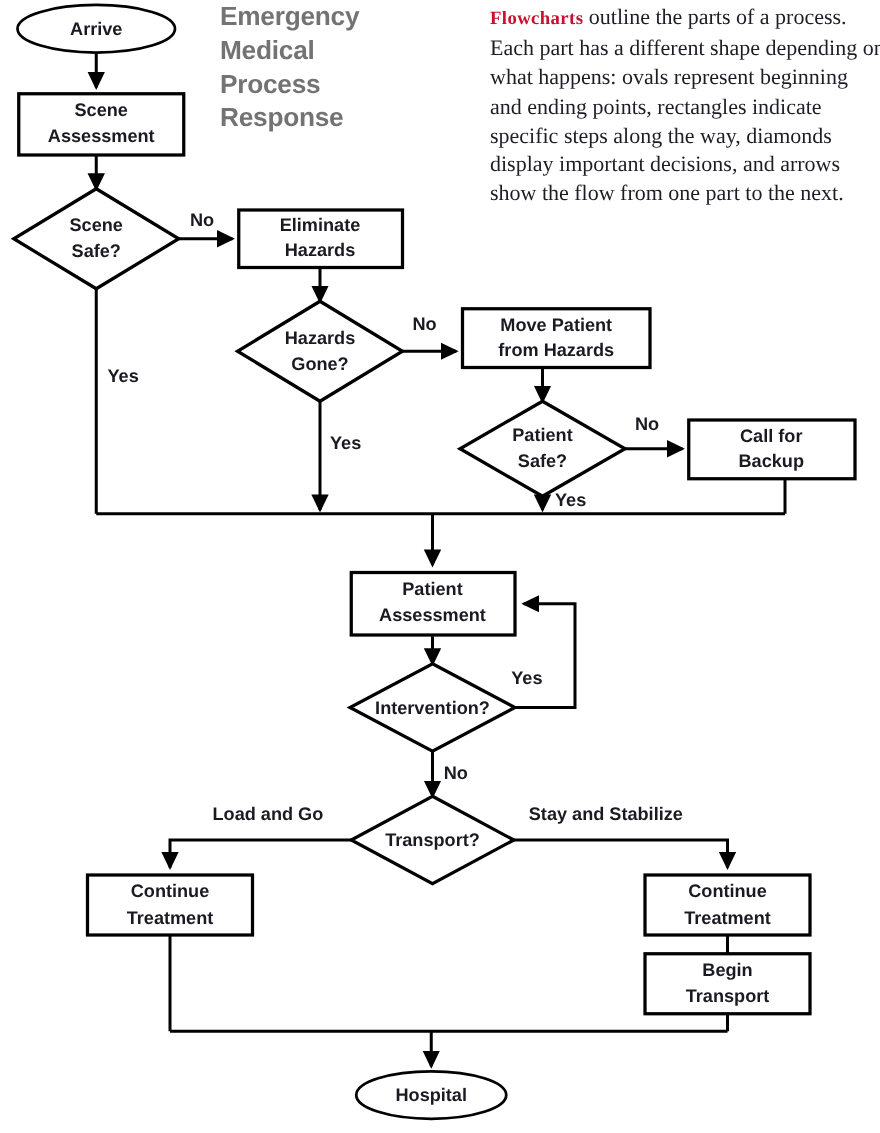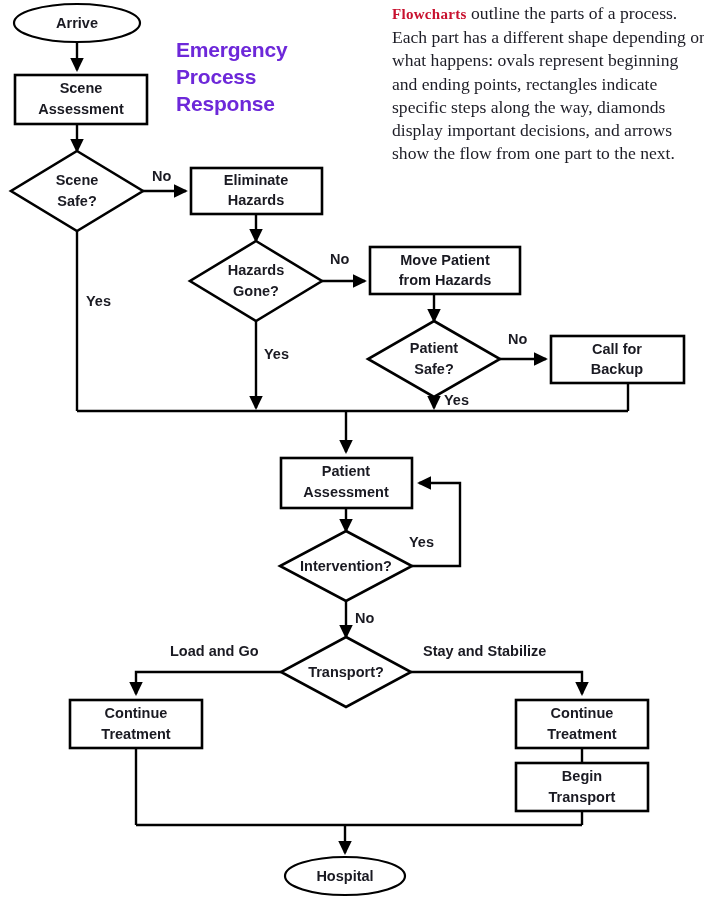--- a/index.html
+++ b/index.html
@@ -53,23 +53,22 @@
     fill: none;
   }
   .title-block {
     position: absolute;
     left: 176px;
     top: 0px;
     width: 165px;
     font-size: 21px;
     font-weight: bold;
     line-height: 27px;
-    color: #6d28d9;
+    color: #737373;
     letter-spacing: -0.2px;
-    margin-top: 36px;
   }
   .blurb {
     position: absolute;
     left: 392px;
     top: 2px;
     width: 316px;
     font-family: Liberation Serif, serif;
     font-size: 17.6px;
     line-height: 23.2px;
     color: #1d1d26;
@@ -233,19 +232,20 @@
     <text class="edge-label" x="444" y="401" text-anchor="start">Yes</text>
     <text class="edge-label" x="409" y="543" text-anchor="start">Yes</text>
     <text class="edge-label" x="355" y="619" text-anchor="start">No</text>
     <text class="edge-label" x="170" y="652" text-anchor="start">Load and Go</text>
     <text class="edge-label" x="423" y="652" text-anchor="start">Stay and Stabilize</text>
   </svg>
 
   <div class="title-block">
 
     <div>Emergency</div>
+    <div>Medical</div>
     <div>Process</div>
     <div>Response</div>
   </div>
 
   <div class="blurb"><span class="lead">Flowcharts</span><span> outline the parts of a process. Each part has a different shape depending on what happens: ovals represent beginning and ending points, rectangles indicate specific steps along the way, diamonds display important decisions, and arrows show the flow from one part to the next.</span></div>
 
 </div>
 
 </body></html>

